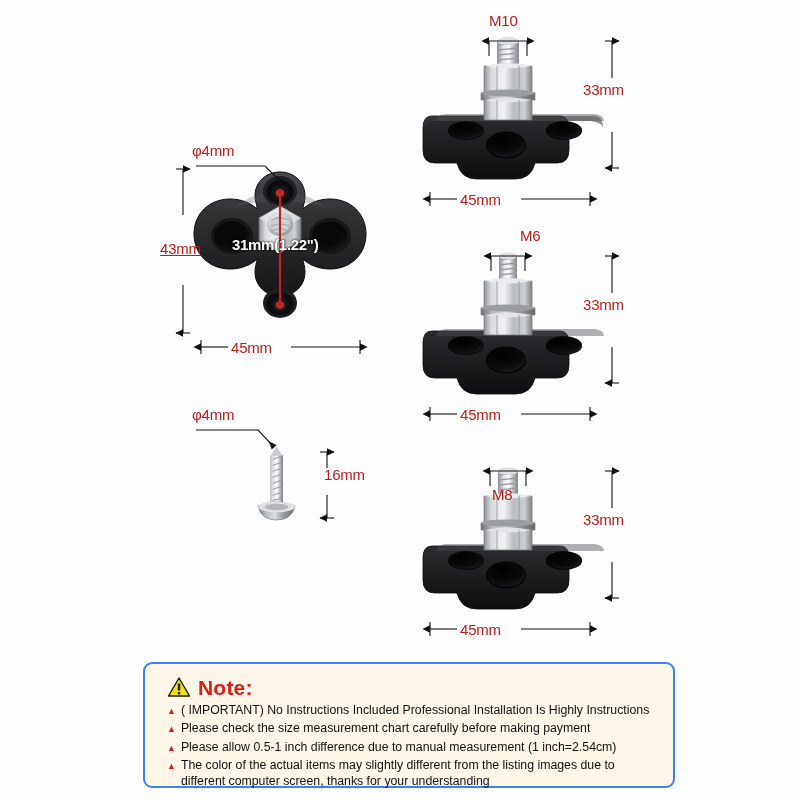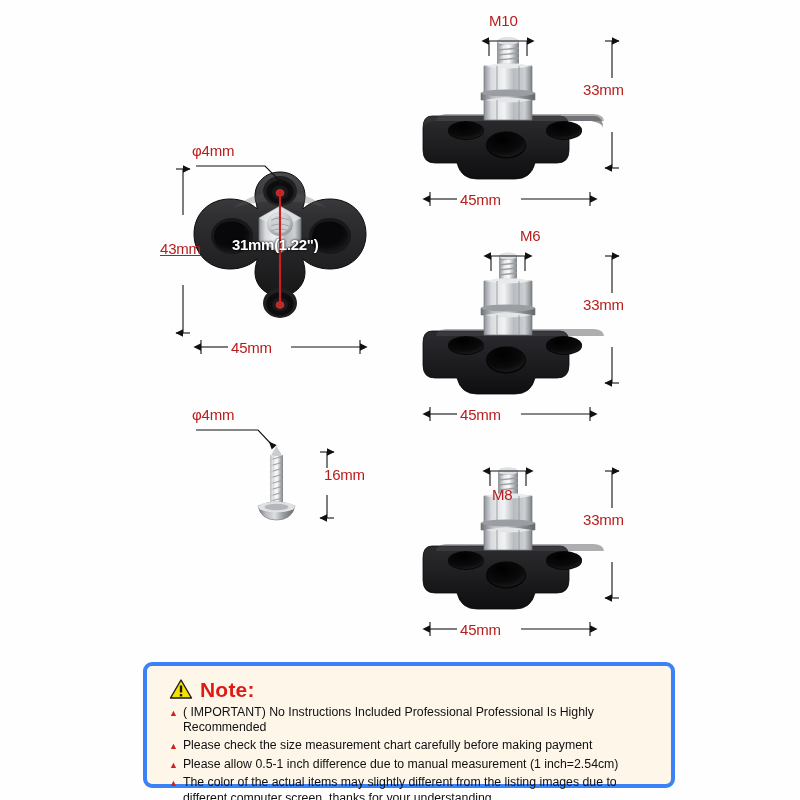--- a/index.html
+++ b/index.html
@@ -34,21 +34,21 @@
   }
 
   
   #note-box {
     position: absolute;
     left: 143px;
     top: 662px;
     width: 532px;
     height: 126px;
     background: #fdf6e9;
-    border: 4px solid #3b82f6;
+    border: 2px solid #3b82f6;
     border-radius: 9px;
     box-sizing: border-box;
     padding: 10px 14px 8px 14px;
   }
   #note-head {
     display: flex;
     align-items: center;
     gap: 7px;
     height: 26px;
     margin-left: 8px;
@@ -451,21 +451,21 @@
       <svg width="24" height="22" viewBox="0 0 24 22">
         <path d="M12,2 L22.5,20 L1.5,20 Z" fill="#f5e000" stroke="#1a1a1a" stroke-width="1.4" stroke-linejoin="round"></path>
         <rect x="10.8" y="7.5" width="2.4" height="7" fill="#1a1a1a"></rect>
         <rect x="10.8" y="16" width="2.4" height="2.4" fill="#1a1a1a"></rect>
       </svg>
       <span id="note-title">Note:</span>
     </div>
 
     <div class="note-line">
       <span class="note-bullet">▲</span>
-      <span class="note-text">( IMPORTANT) No Instructions Included Professional Professional Is Highly Recommended</span>
+      <span class="note-text">( IMPORTANT) No Instructions Included Professional Installation Is Highly Instructions</span>
     </div>
     <div class="note-line">
       <span class="note-bullet">▲</span>
       <span class="note-text">Please check the size measurement chart carefully before making payment</span>
     </div>
     <div class="note-line">
       <span class="note-bullet">▲</span>
       <span class="note-text">Please allow 0.5-1 inch difference due to manual measurement (1 inch=2.54cm)</span>
     </div>
     <div class="note-line">

